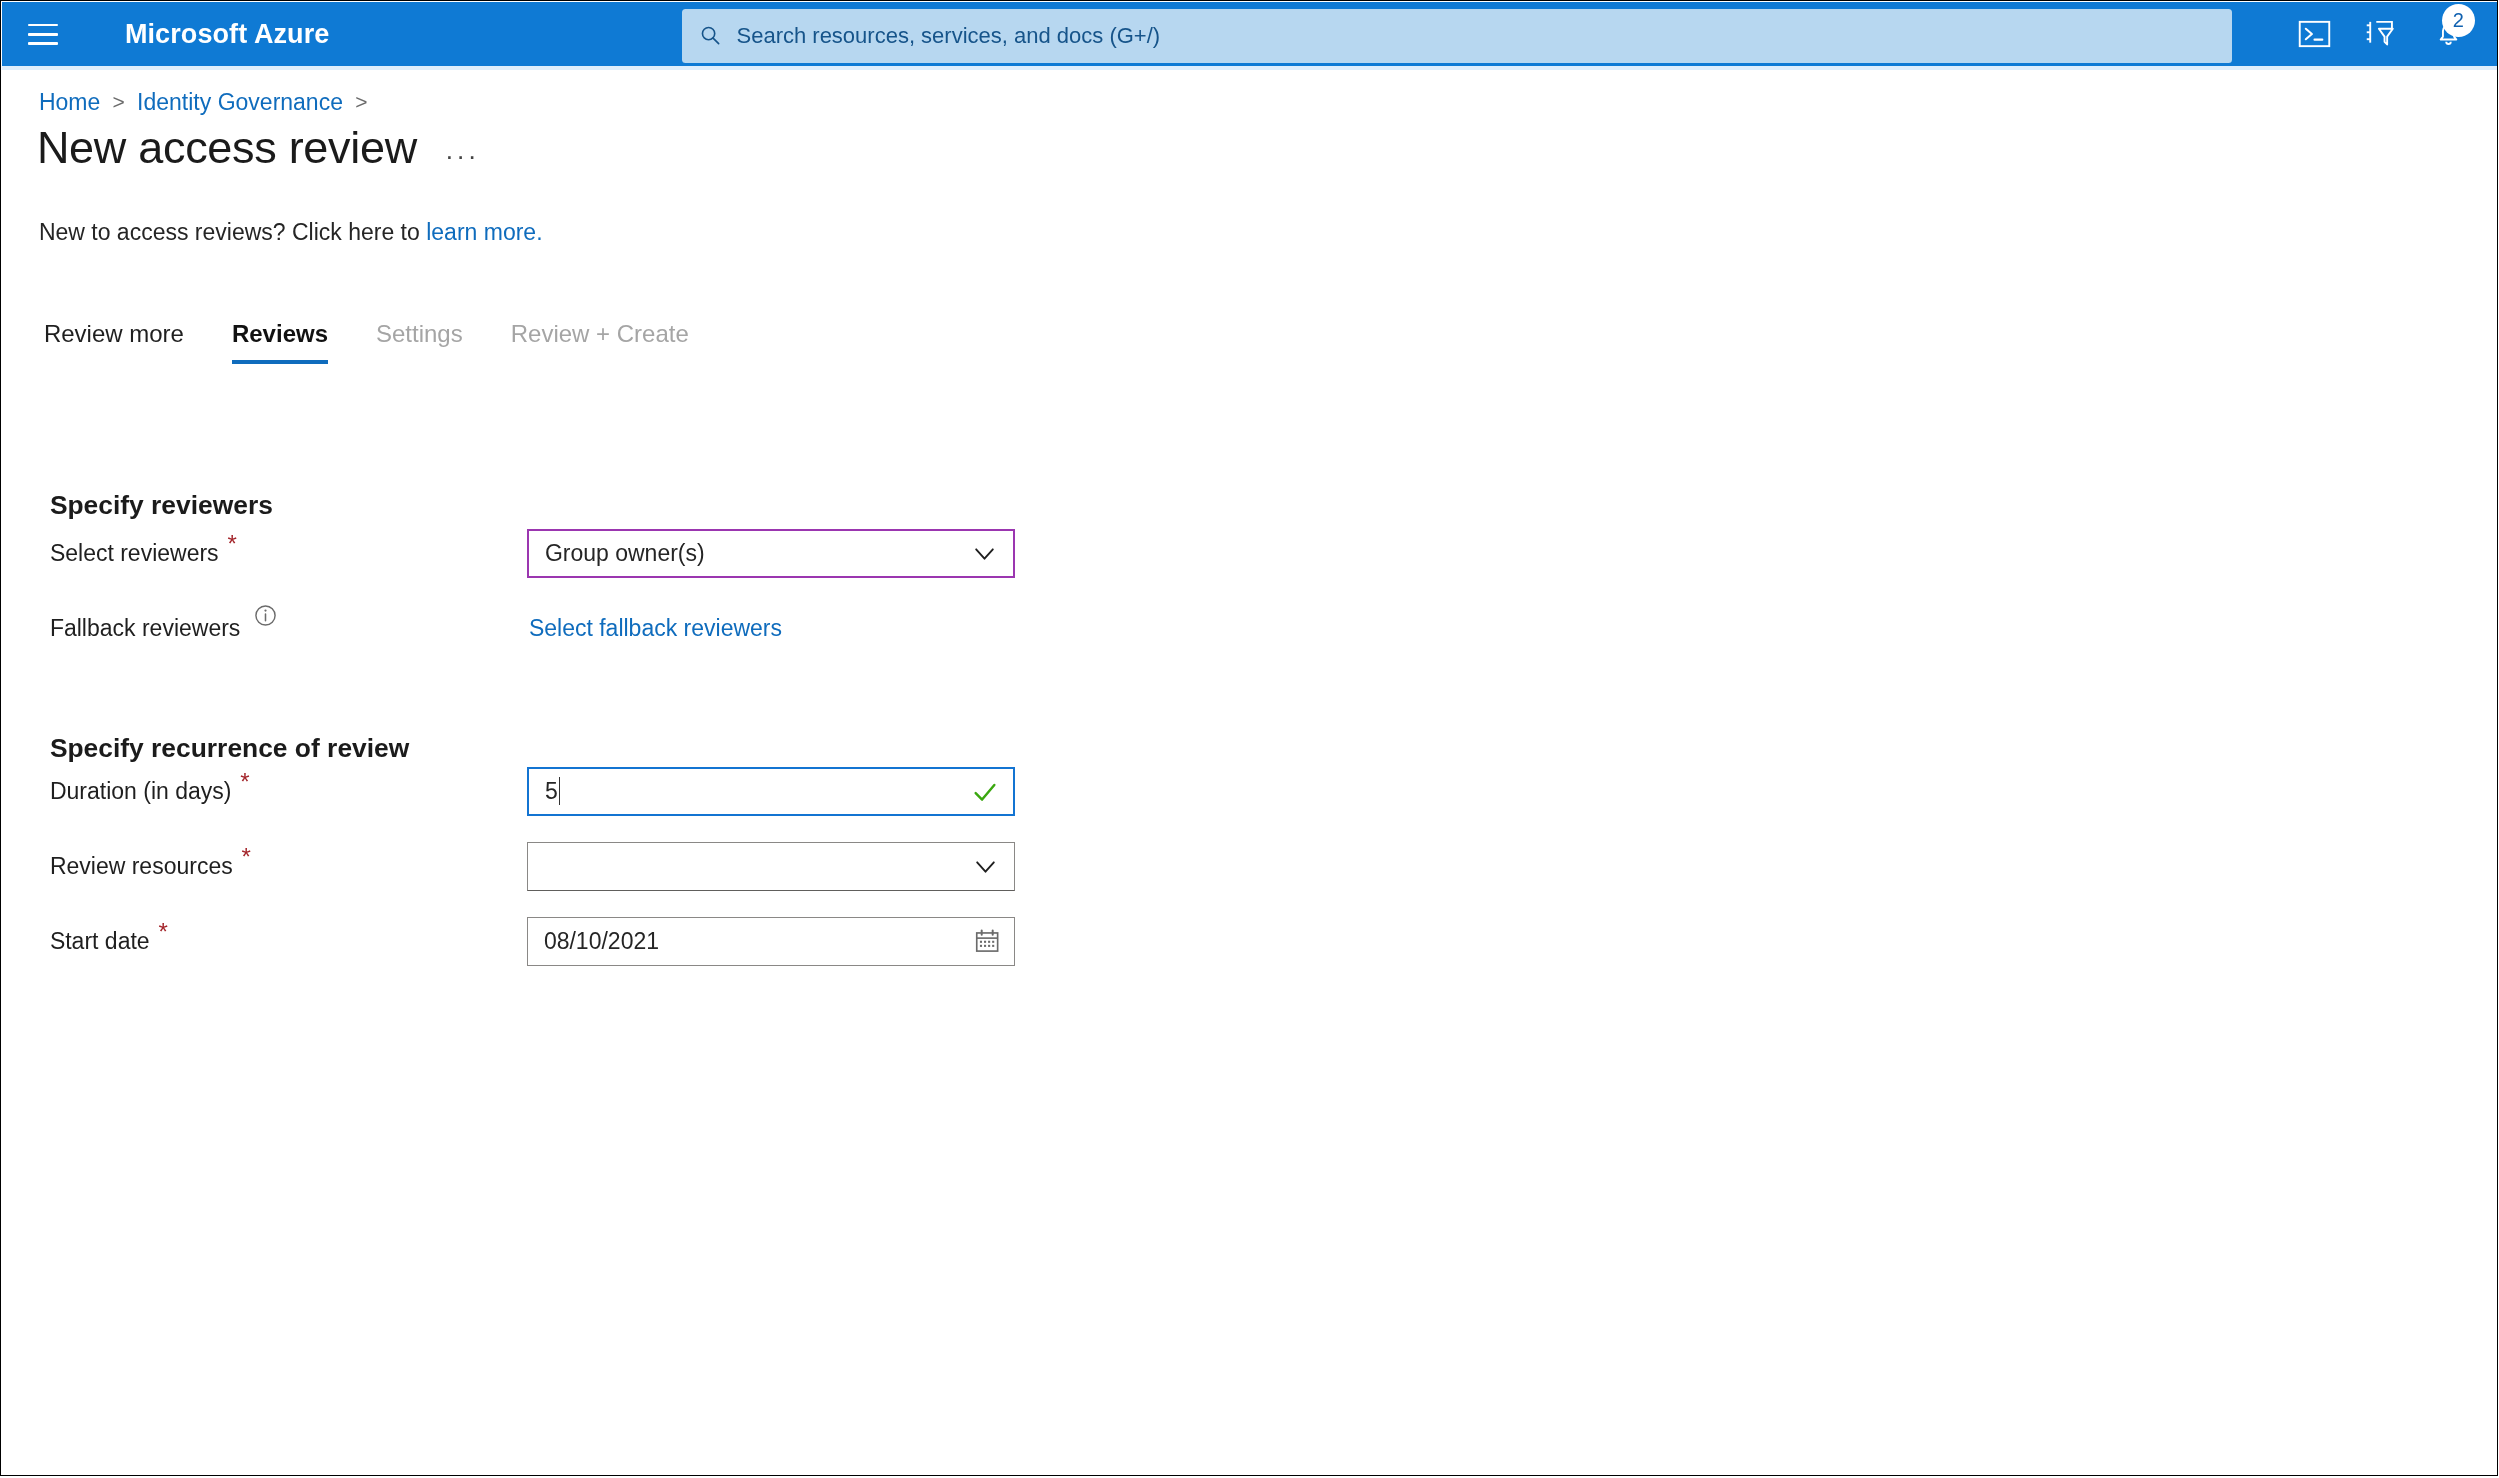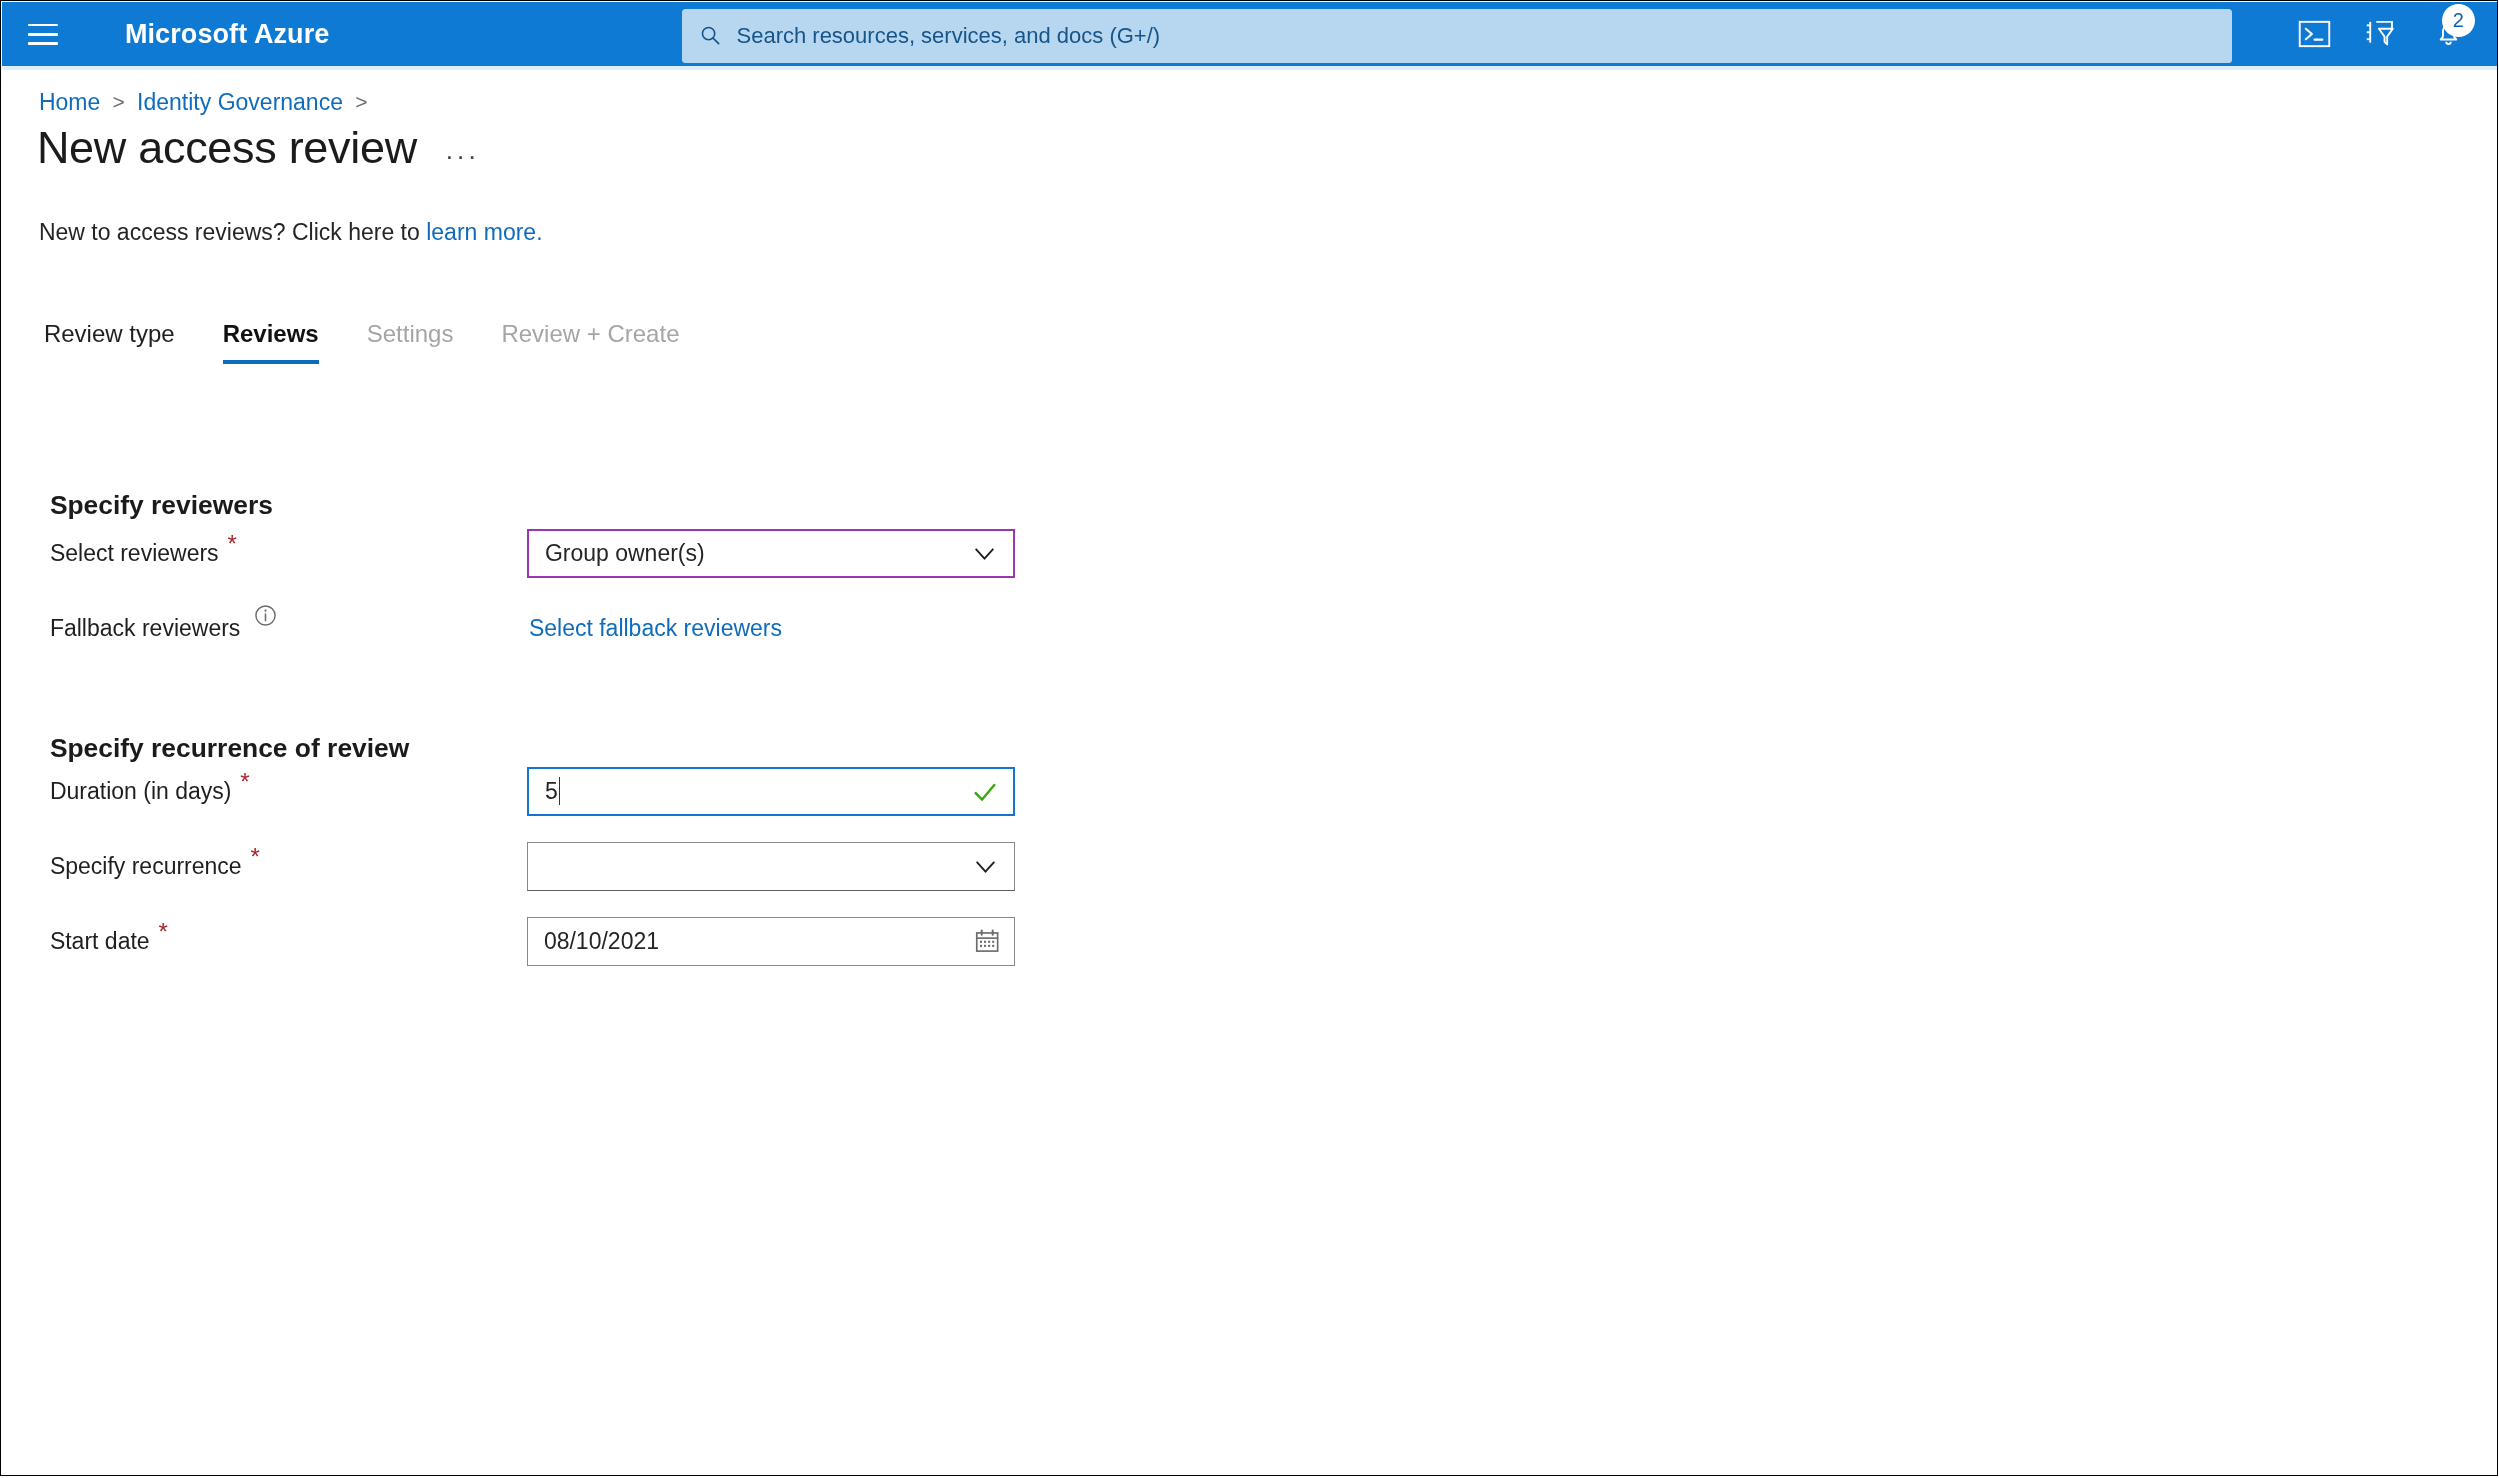--- a/index.html
+++ b/index.html
@@ -435,21 +435,21 @@
     <div class="page-title-row">
       <div class="page-title">New access review</div>
       <div class="ellipsis-btn">···</div>
     </div>
 
     <div class="intro-line">
       <span>New to access reviews? Click here to </span><a class="link">learn more.</a>
     </div>
 
     <div class="tabs">
-      <div class="tab">Review type</div>
+      <div class="tab">Review more</div>
       <div class="tab selected">Reviews</div>
       <div class="tab disabled">Settings</div>
       <div class="tab disabled">Review + Create</div>
     </div>
 
     <div class="section-heading sect-reviewers">Specify reviewers</div>
 
     <div class="form-row row-select-reviewers">
       <div class="field-label">
         <span>Select reviewers</span>
@@ -486,21 +486,21 @@
         <span class="value">5</span>
           <span class="caret"></span>
         <svg class="check-ok" viewBox="0 0 24 24">
           <polyline points="4,13 9.5,18.5 20,6" fill="none" stroke="#3aa70f" stroke-width="2.1" stroke-linecap="round" stroke-linejoin="round"></polyline>
         </svg>
       </div>
     </div>
 
     <div class="form-row row-recurrence">
       <div class="field-label">
-        <span>Specify recurrence</span>
+        <span>Review resources</span>
         <span class="req">*</span>
       </div>
       <div class="control combobox">
         <span class="value empty"></span>
         <svg class="chevron" viewBox="0 0 24 24">
           <polyline points="4,8 12,17 20,8" fill="none" stroke="#1f1f1f" stroke-width="1.8" stroke-linecap="round" stroke-linejoin="round"></polyline>
         </svg>
       </div>
     </div>
 

